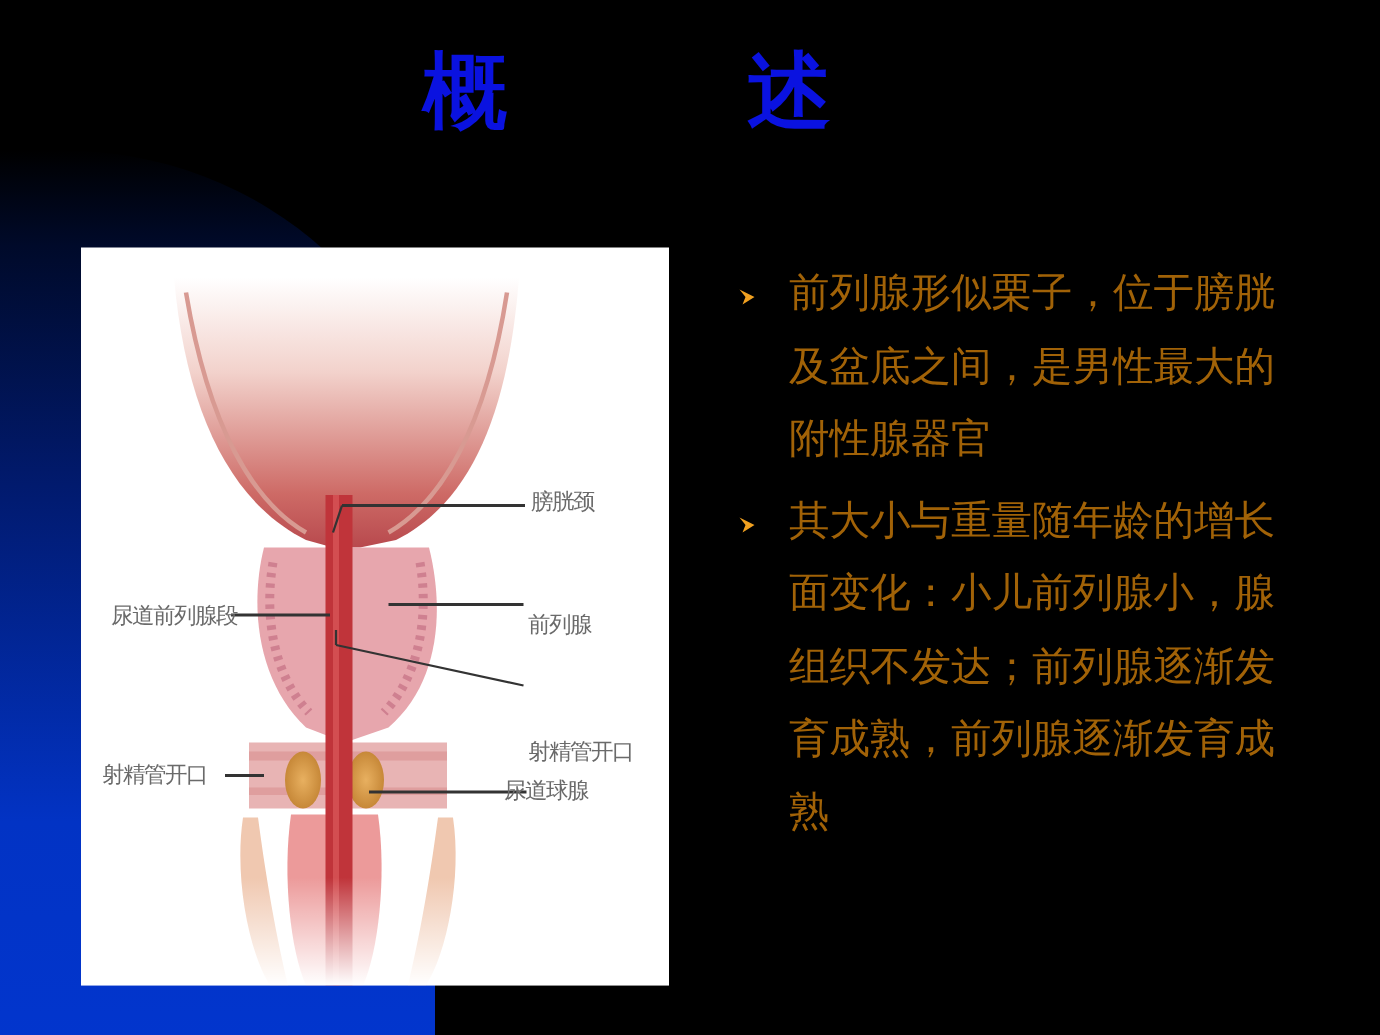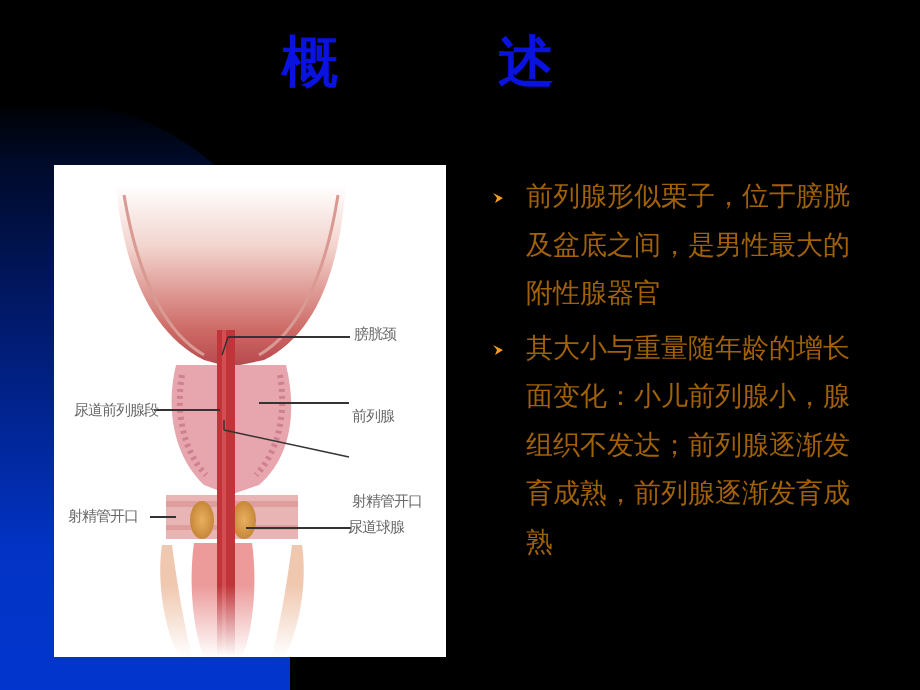--- a/index.html
+++ b/index.html
@@ -107,21 +107,21 @@
     <line x1="170" y1="265" x2="295" y2="292" stroke="#333" stroke-width="1.5"></line>
     <line x1="170" y1="255" x2="170" y2="265" stroke="#333" stroke-width="1.5"></line>
     <line x1="96" y1="352" x2="122" y2="352" stroke="#333" stroke-width="2"></line>
     <line x1="192" y1="363" x2="297" y2="363" stroke="#333" stroke-width="2"></line>
   </svg>
   <span class="lbl" style="left:300px; top:160px;">膀胱颈</span>
   <span class="lbl" style="left:298px; top:226px;margin-top:16px;">前列腺</span>
   <span class="lbl" style="left:20px; top:236px;">尿道前列腺段</span>
   <span class="lbl" style="left:298px; top:285px;margin-top:42px;">射精管开口</span>
   <span class="lbl" style="left:14px; top:342px;">射精管开口</span>
-  <span class="lbl" style="left:294px; top:353px;">尿道球腺</span>
+  <span class="lbl" style="left:282px; top:353px;">尿道球腺</span>
 </div>
 
 <div class="bullets">
   <div class="bullet">
     <svg class="arrow" viewBox="0 0 12 12">
       <path d="M1 1 L11 6 L3 11 L5 6 Z" fill="#f0a020"></path>
     </svg>
     <span class="txt">前列腺形似栗子，位于膀胱及盆底之间，是男性最大的附性腺器官</span>
   </div>
   <div class="bullet">

